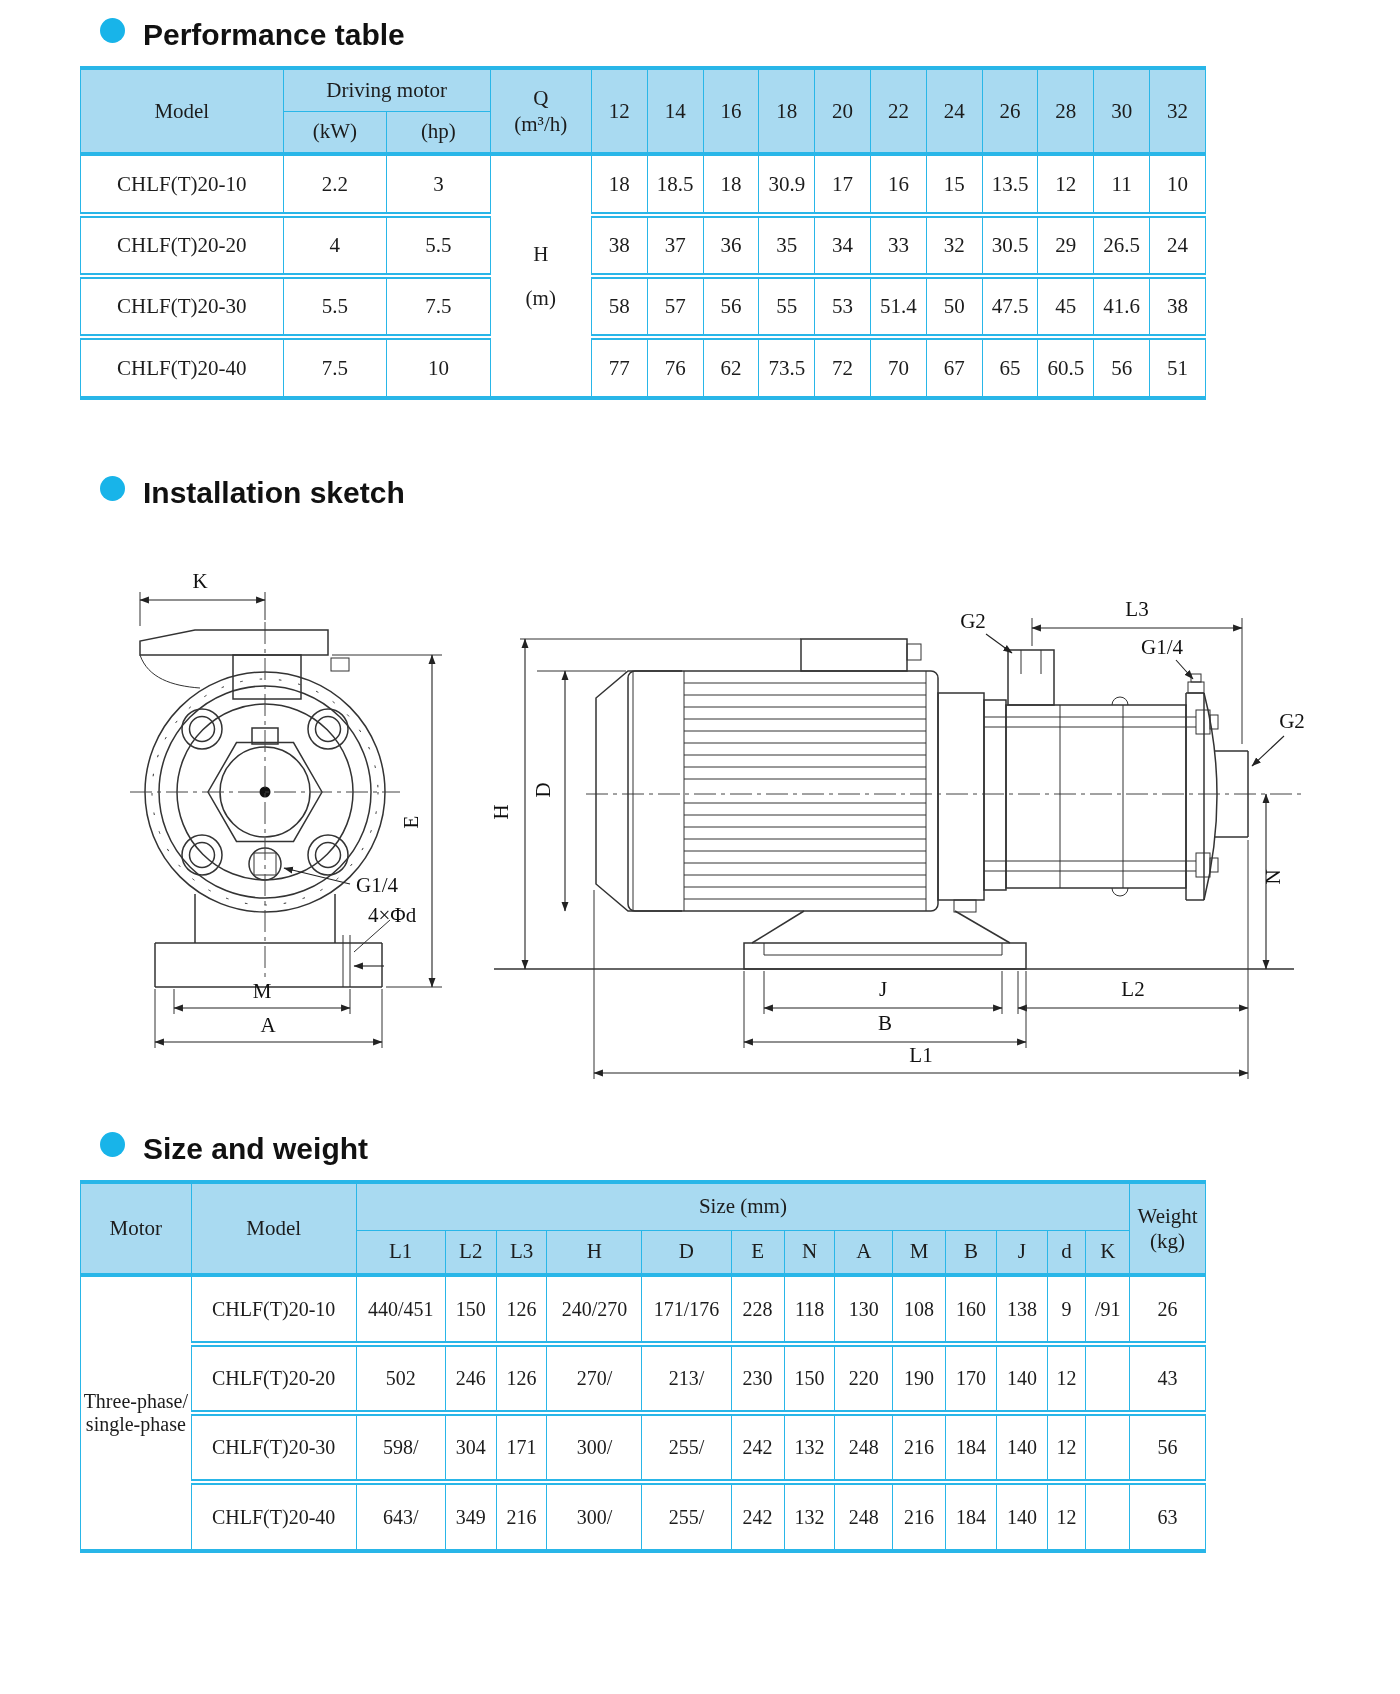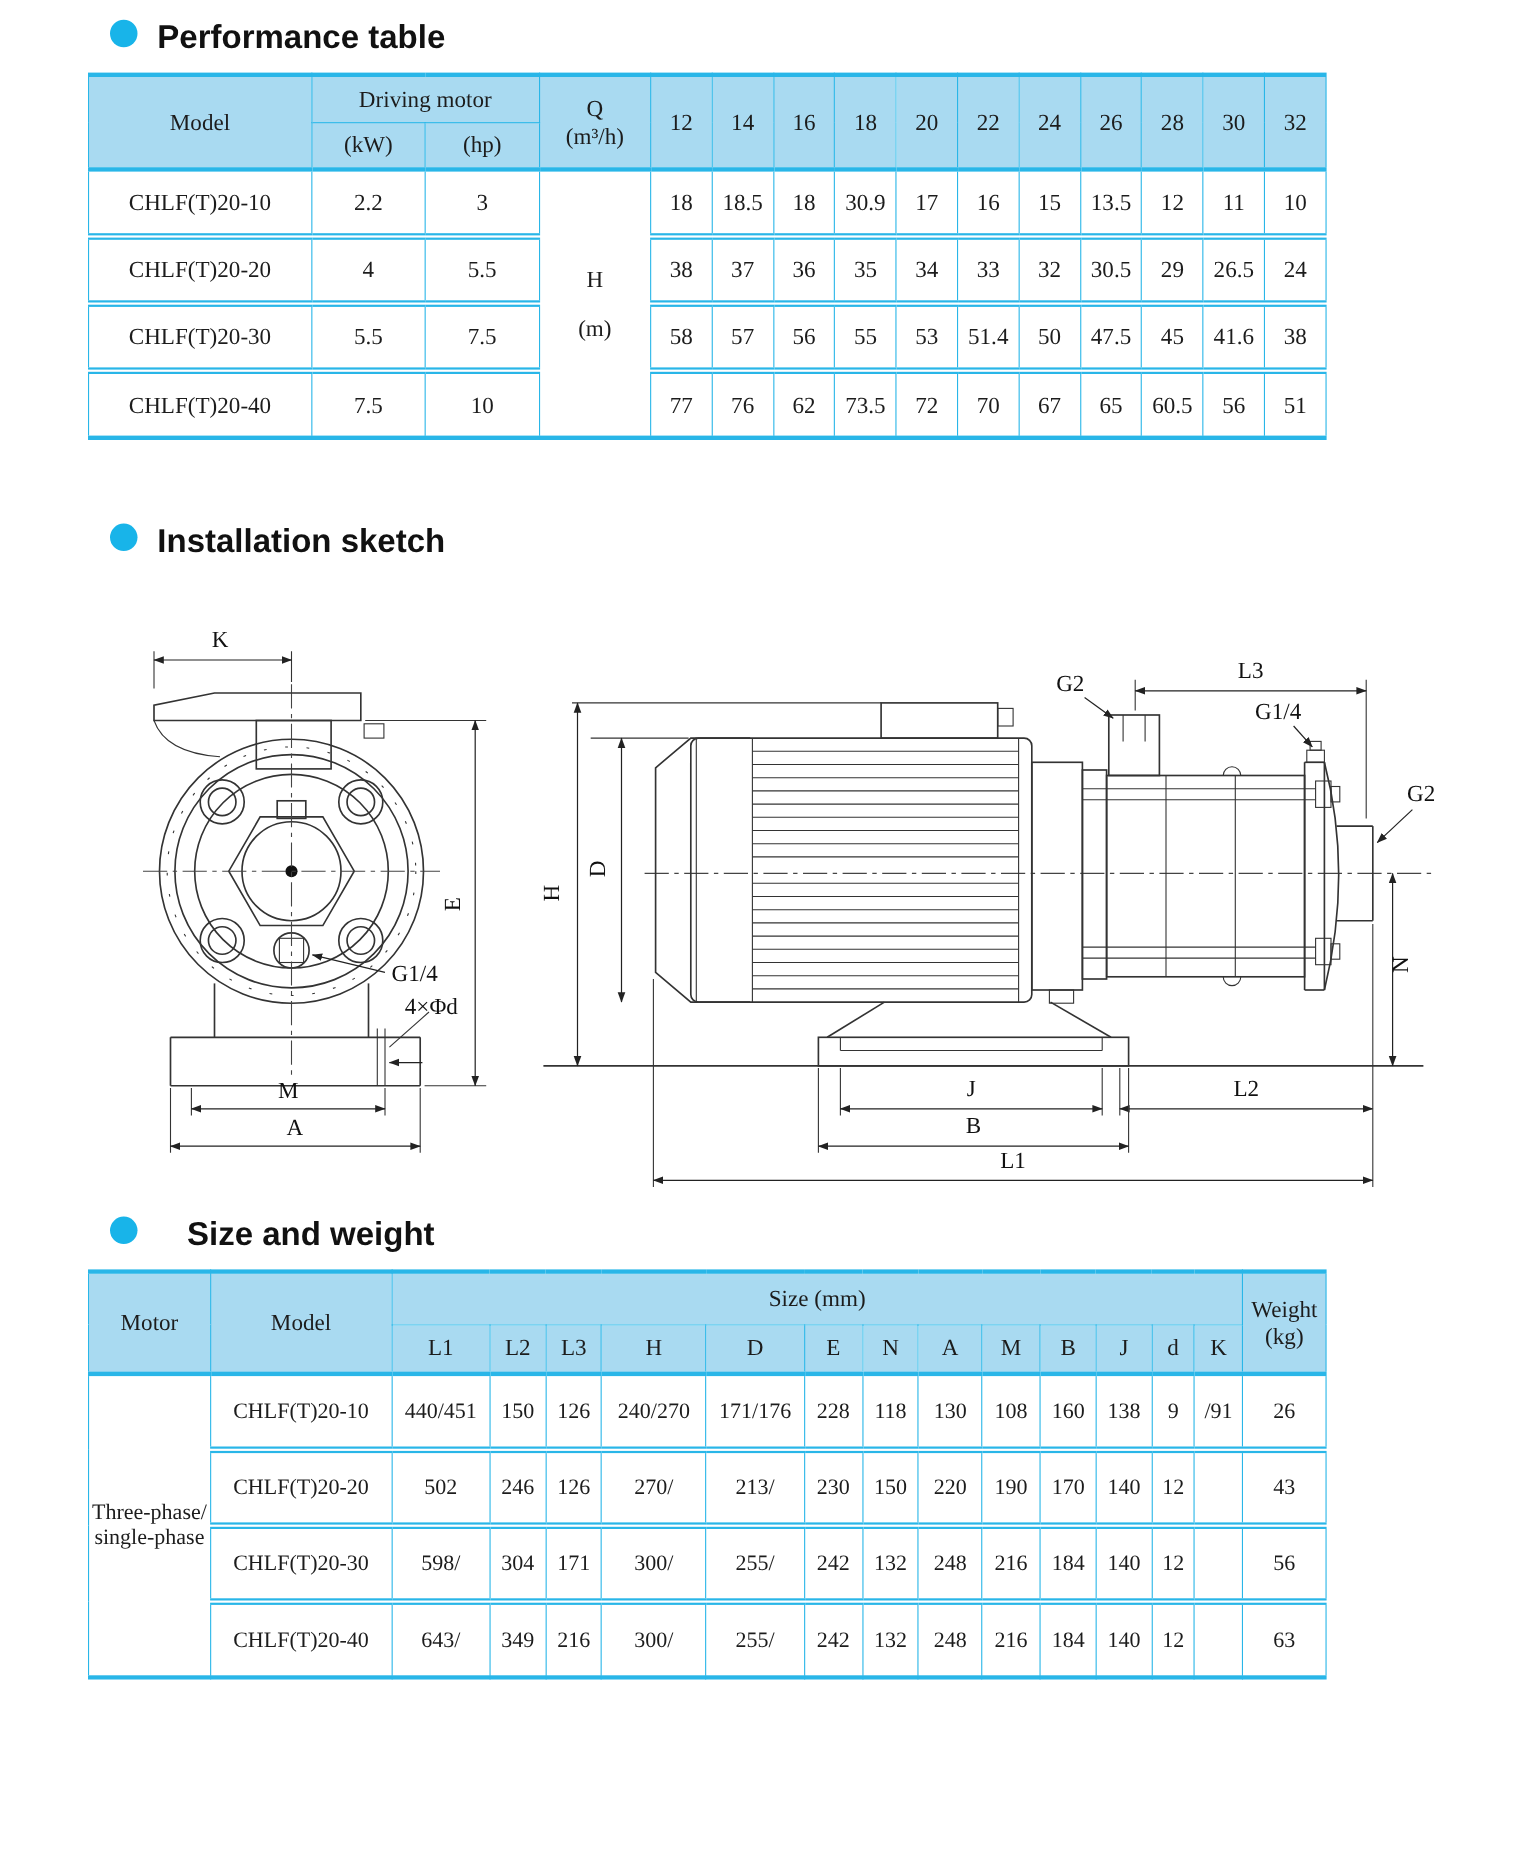--- a/index.html
+++ b/index.html
@@ -2,21 +2,21 @@
 <html><head>
 <meta charset="utf-8">
 <style>
   html,body{margin:0;padding:0;background:#ffffff;}
   body{width:1400px;font-family:"Liberation Serif",serif;color:#1c1c1c;}
   .section-heading{display:flex;align-items:flex-start;margin:0 0 0 100px;
     font-family:"Liberation Sans",sans-serif;font-weight:bold;font-size:30px;color:#111;}
   .bullet{width:25px;height:25px;border-radius:50%;background:#18b4e9;margin-right:18px;flex:0 0 auto;}
   .heading-1{padding-top:18px;}
   .heading-2{margin-top:76px;}
-  .heading-3{margin-top:19px;gap:27px;}
+  .heading-3{margin-top:46px;}
 
   table.datatable{border-collapse:collapse;table-layout:fixed;width:1126px;margin:14px 0 0 80px;
     font-size:21px;}
   table.datatable th,table.datatable td{border:1.6px solid #29b6e8;text-align:center;vertical-align:middle;
     font-weight:normal;padding:0 2px;overflow:hidden;}
   table.datatable th{background:#a9daf1;}
   table.datatable{border-top:4px solid #29b6e8;border-bottom:4px solid #29b6e8;}
   tbody.databody td{border-top:6px double #29b6e8;}
   tbody.databody tr.first-row td{border-top:4px solid #29b6e8;}
   .perf thead tr{height:43px;}

